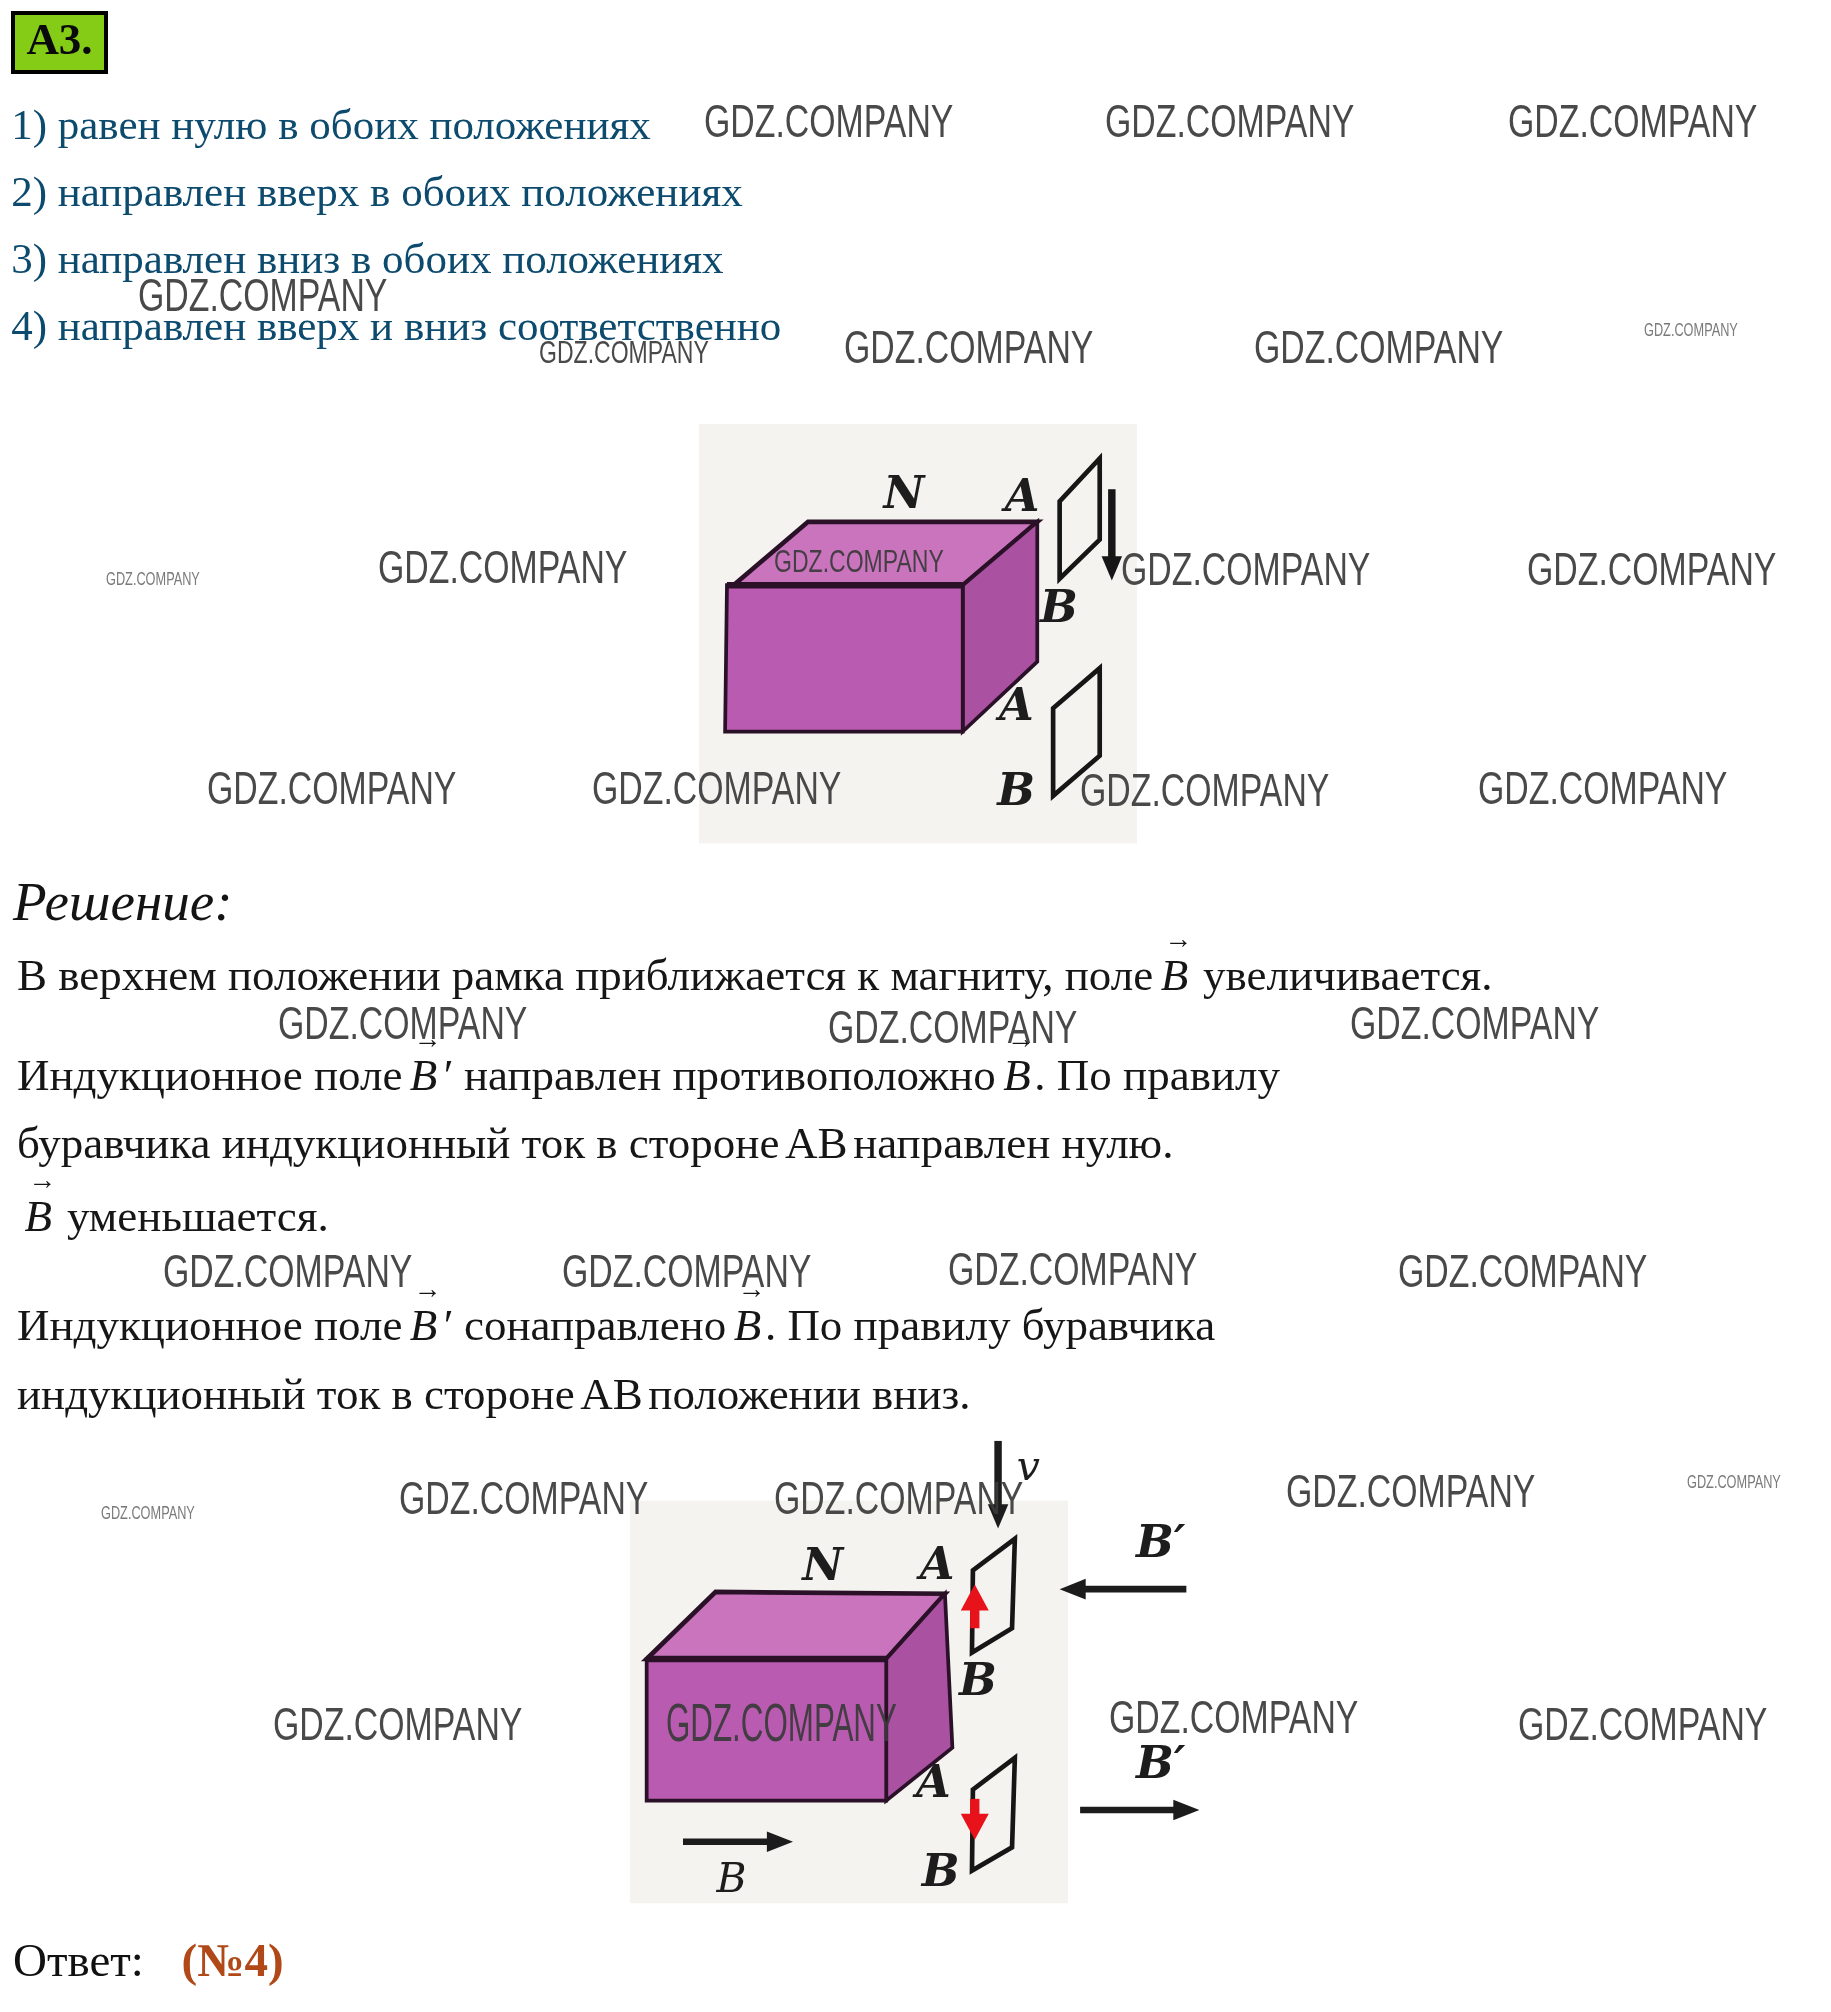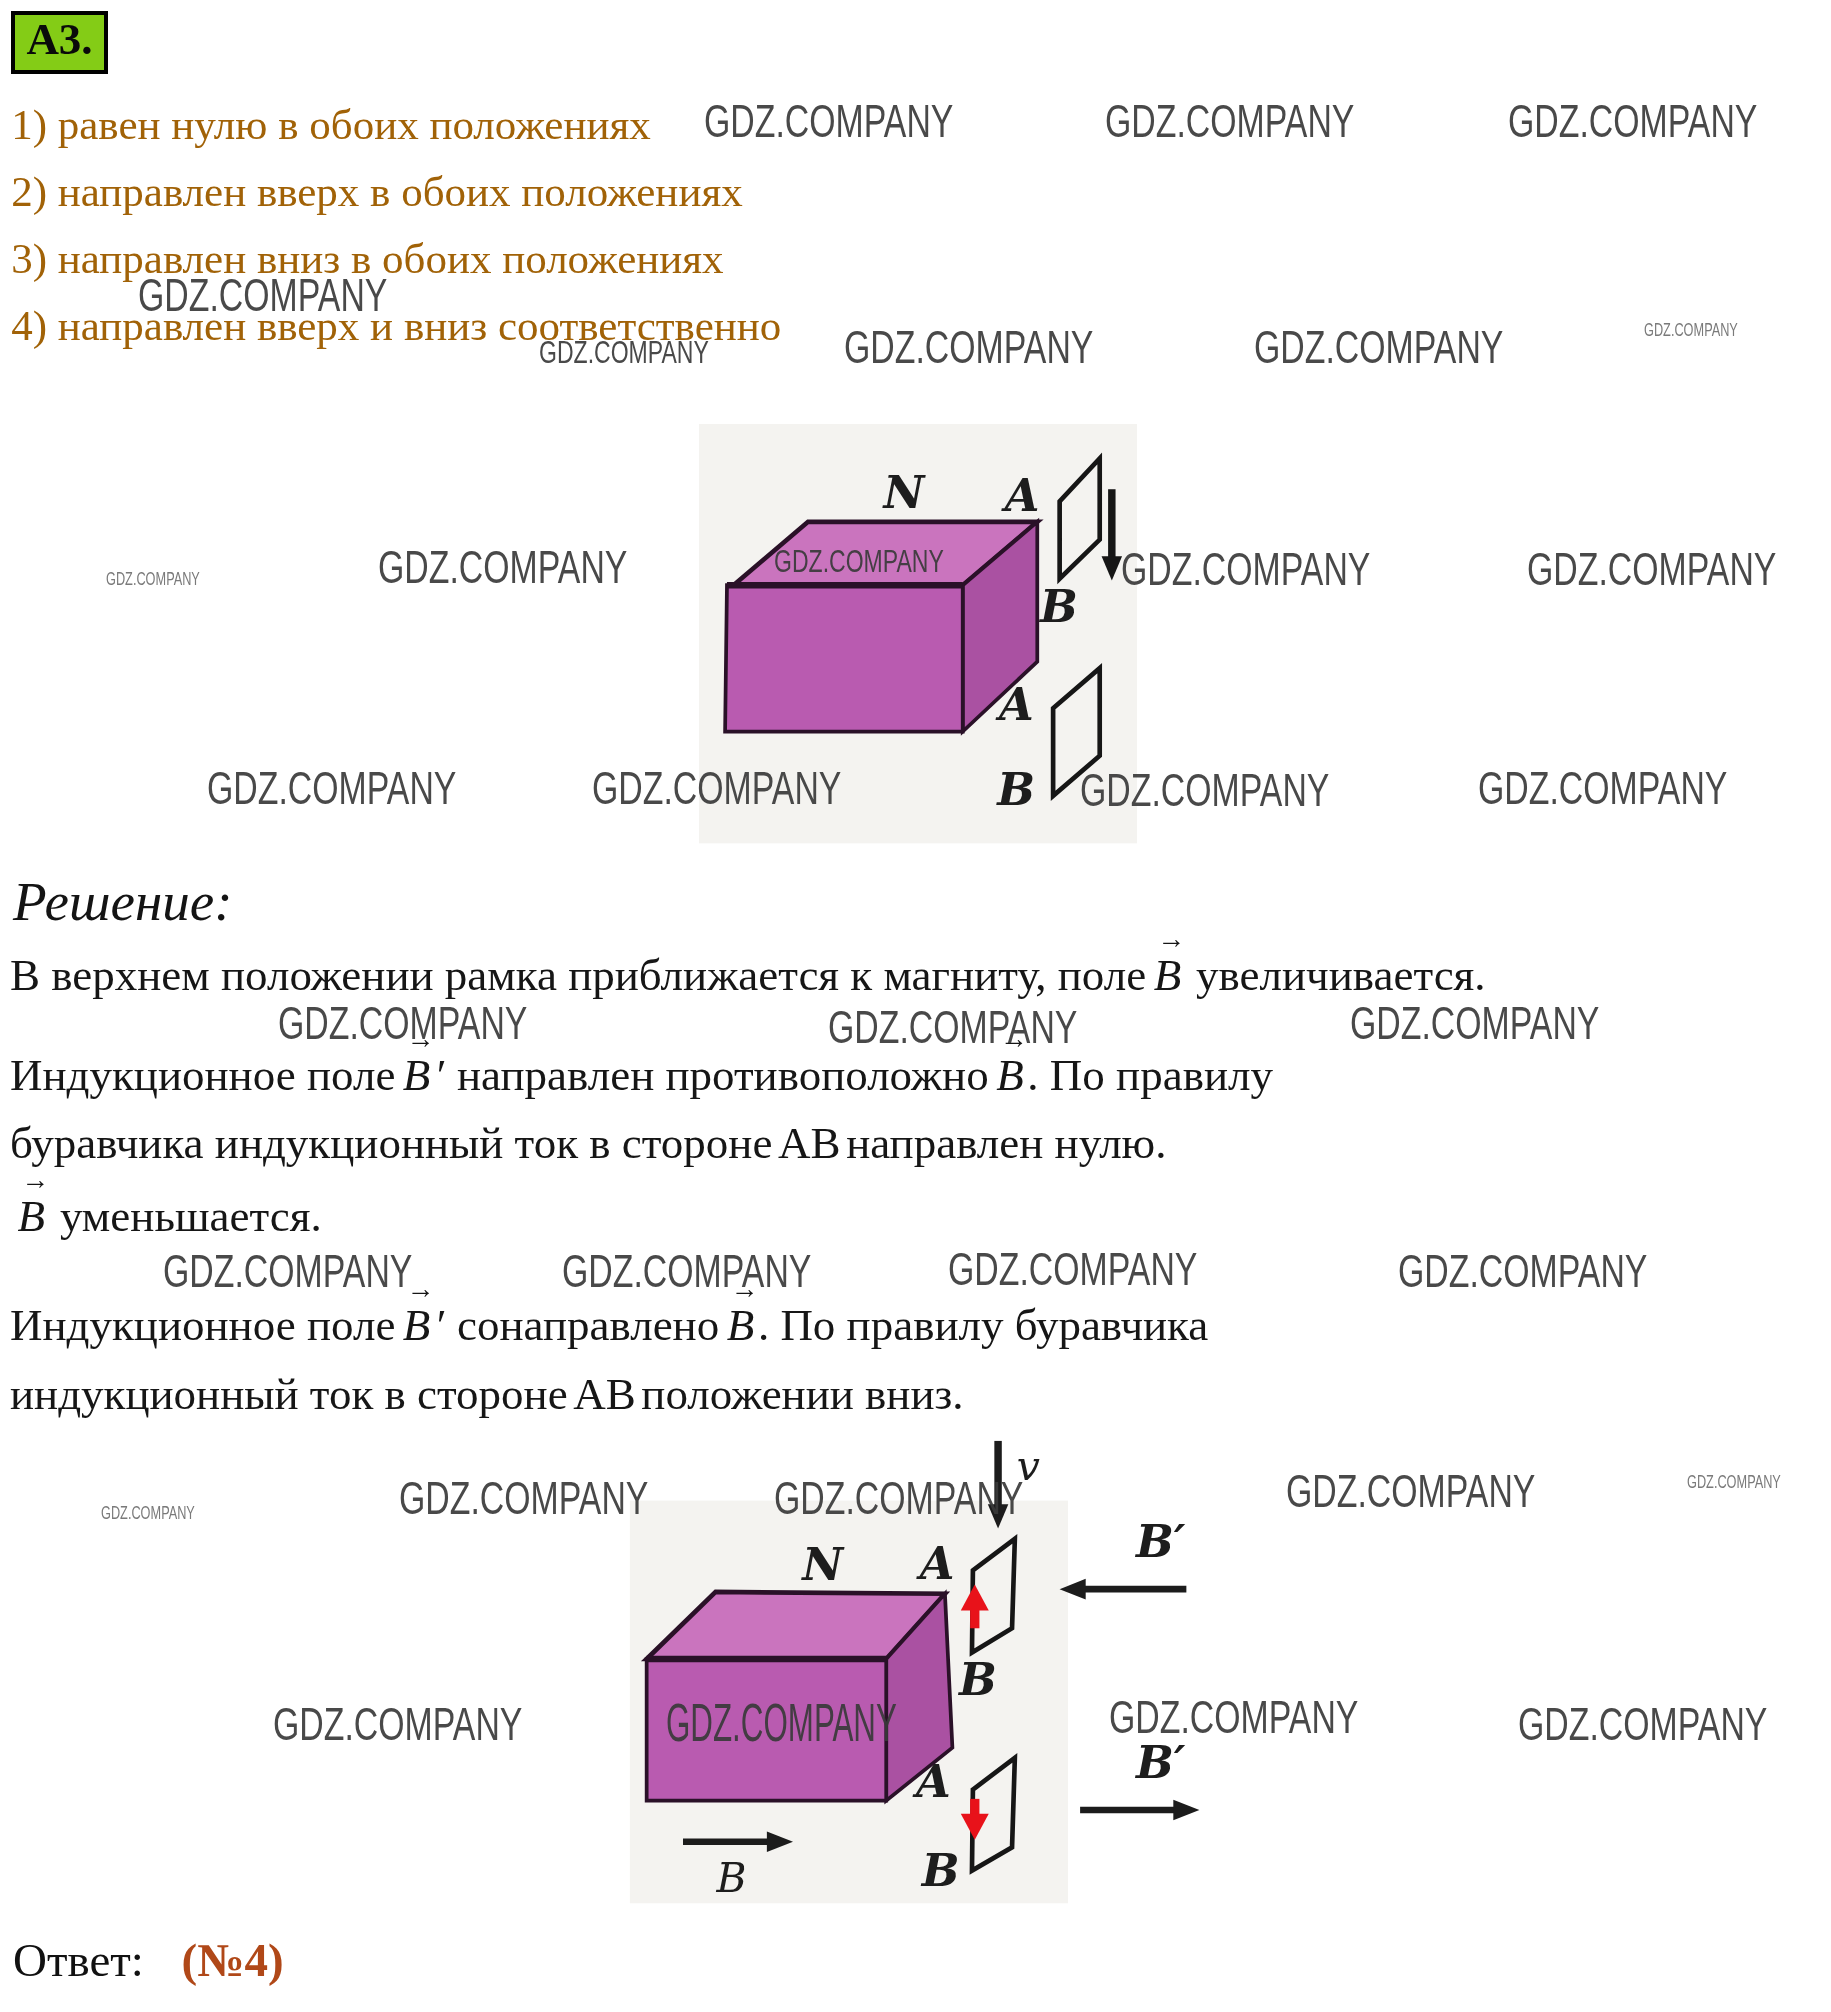--- a/index.html
+++ b/index.html
@@ -9,25 +9,25 @@
   }
   
   .hdr{
     position:absolute;left:11.2px;top:11.2px;z-index:2;
     border:4.7px solid #000;padding:0 11.2px 5.6px 11.2px;
     font-weight:bold;font-size:45px;color:#0a0a0a;background:#84cc16;line-height:1.1;
   }
   
   .opt{
     position:absolute;left:11.2px;z-index:2;
-    font-size:43px;color:#a16207;white-space:nowrap;line-height:1;
+    font-size:43px;color:#0c4a6e;white-space:nowrap;line-height:1;
   }
   
   .sol-title{position:absolute;left:13px;top:874px;font-style:italic;font-size:55px;color:#141414;z-index:2;line-height:1}
-  .sol-line{position:absolute;left:10px;font-size:45px;color:#161616;white-space:nowrap;z-index:2;line-height:1}
+  .sol-line{position:absolute;left:17px;font-size:45px;color:#161616;white-space:nowrap;z-index:2;line-height:1}
   .vec{display:inline-block;position:relative;font-style:italic;margin:0 3.7px 0 7.5px}
   .vec .arr{position:absolute;left:3.7px;top:-28px;font-size:28px;font-style:normal;letter-spacing:-1.9px;color:#161616}
   .prime{font-style:italic;margin-right:1.9px}
   .ital{margin:0 5.6px}
   
   .answer{position:absolute;left:13px;top:1937px;font-size:47px;z-index:2;line-height:1;white-space:nowrap}
   .answer .lbl{color:#111}
   .answer .val{font-weight:bold;margin-left:26px}
   
   .wm{

